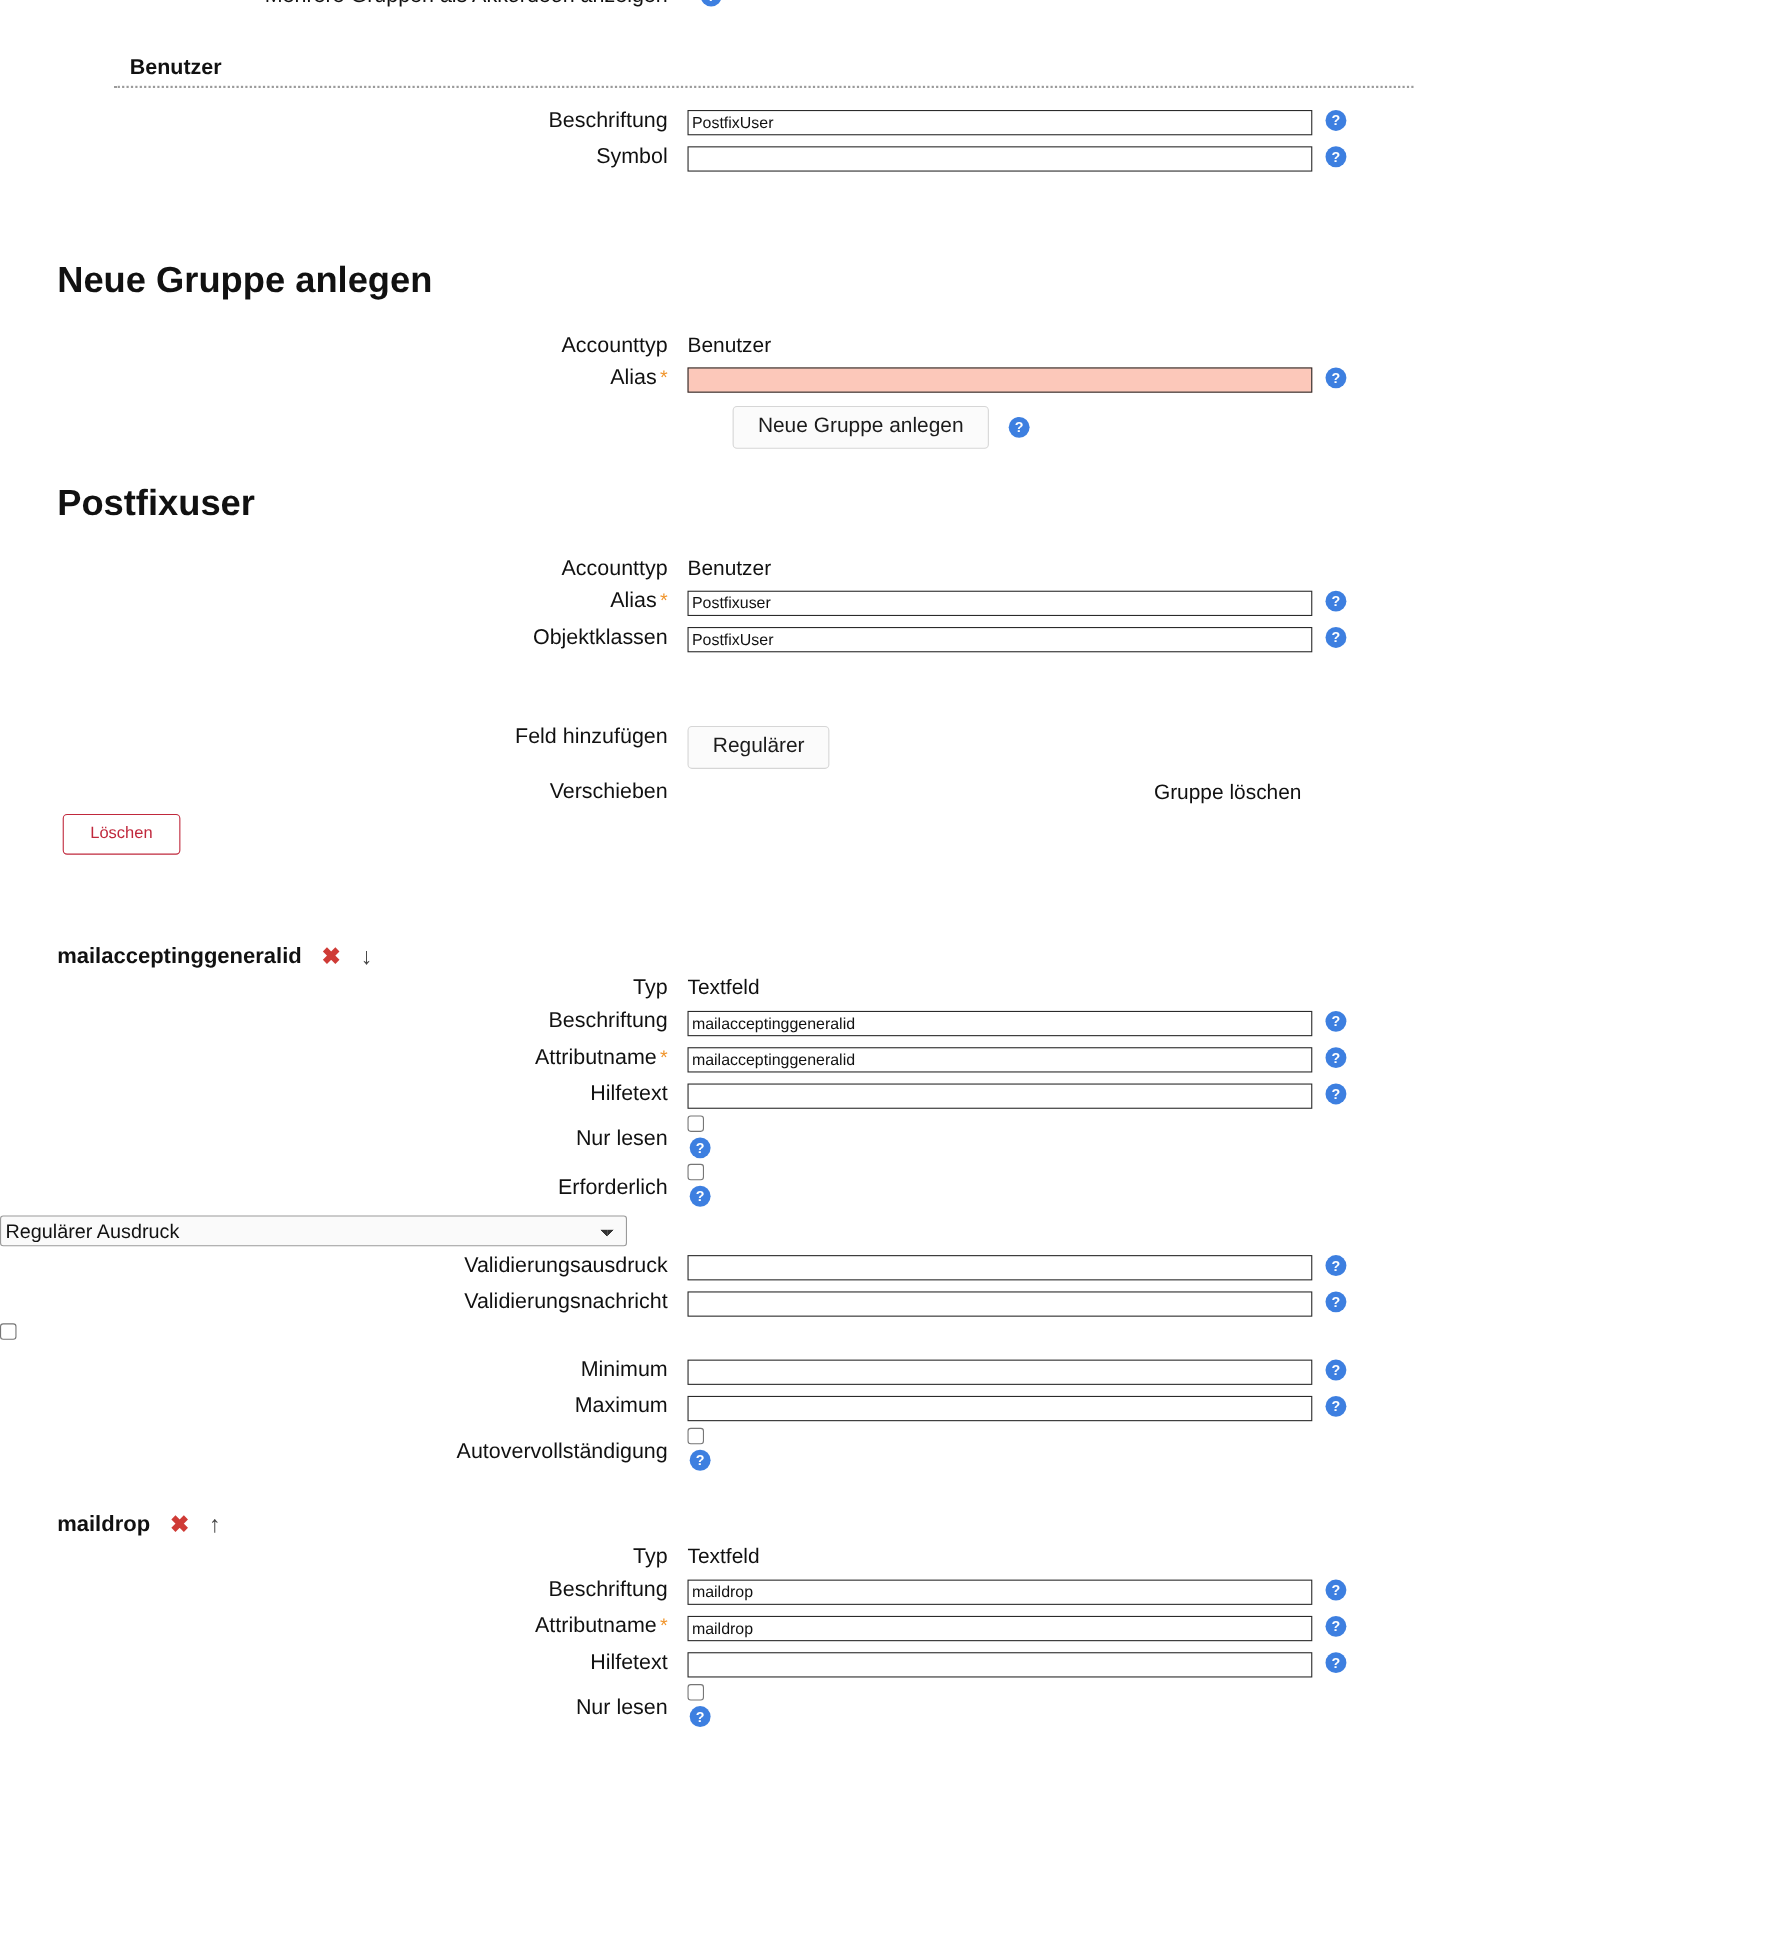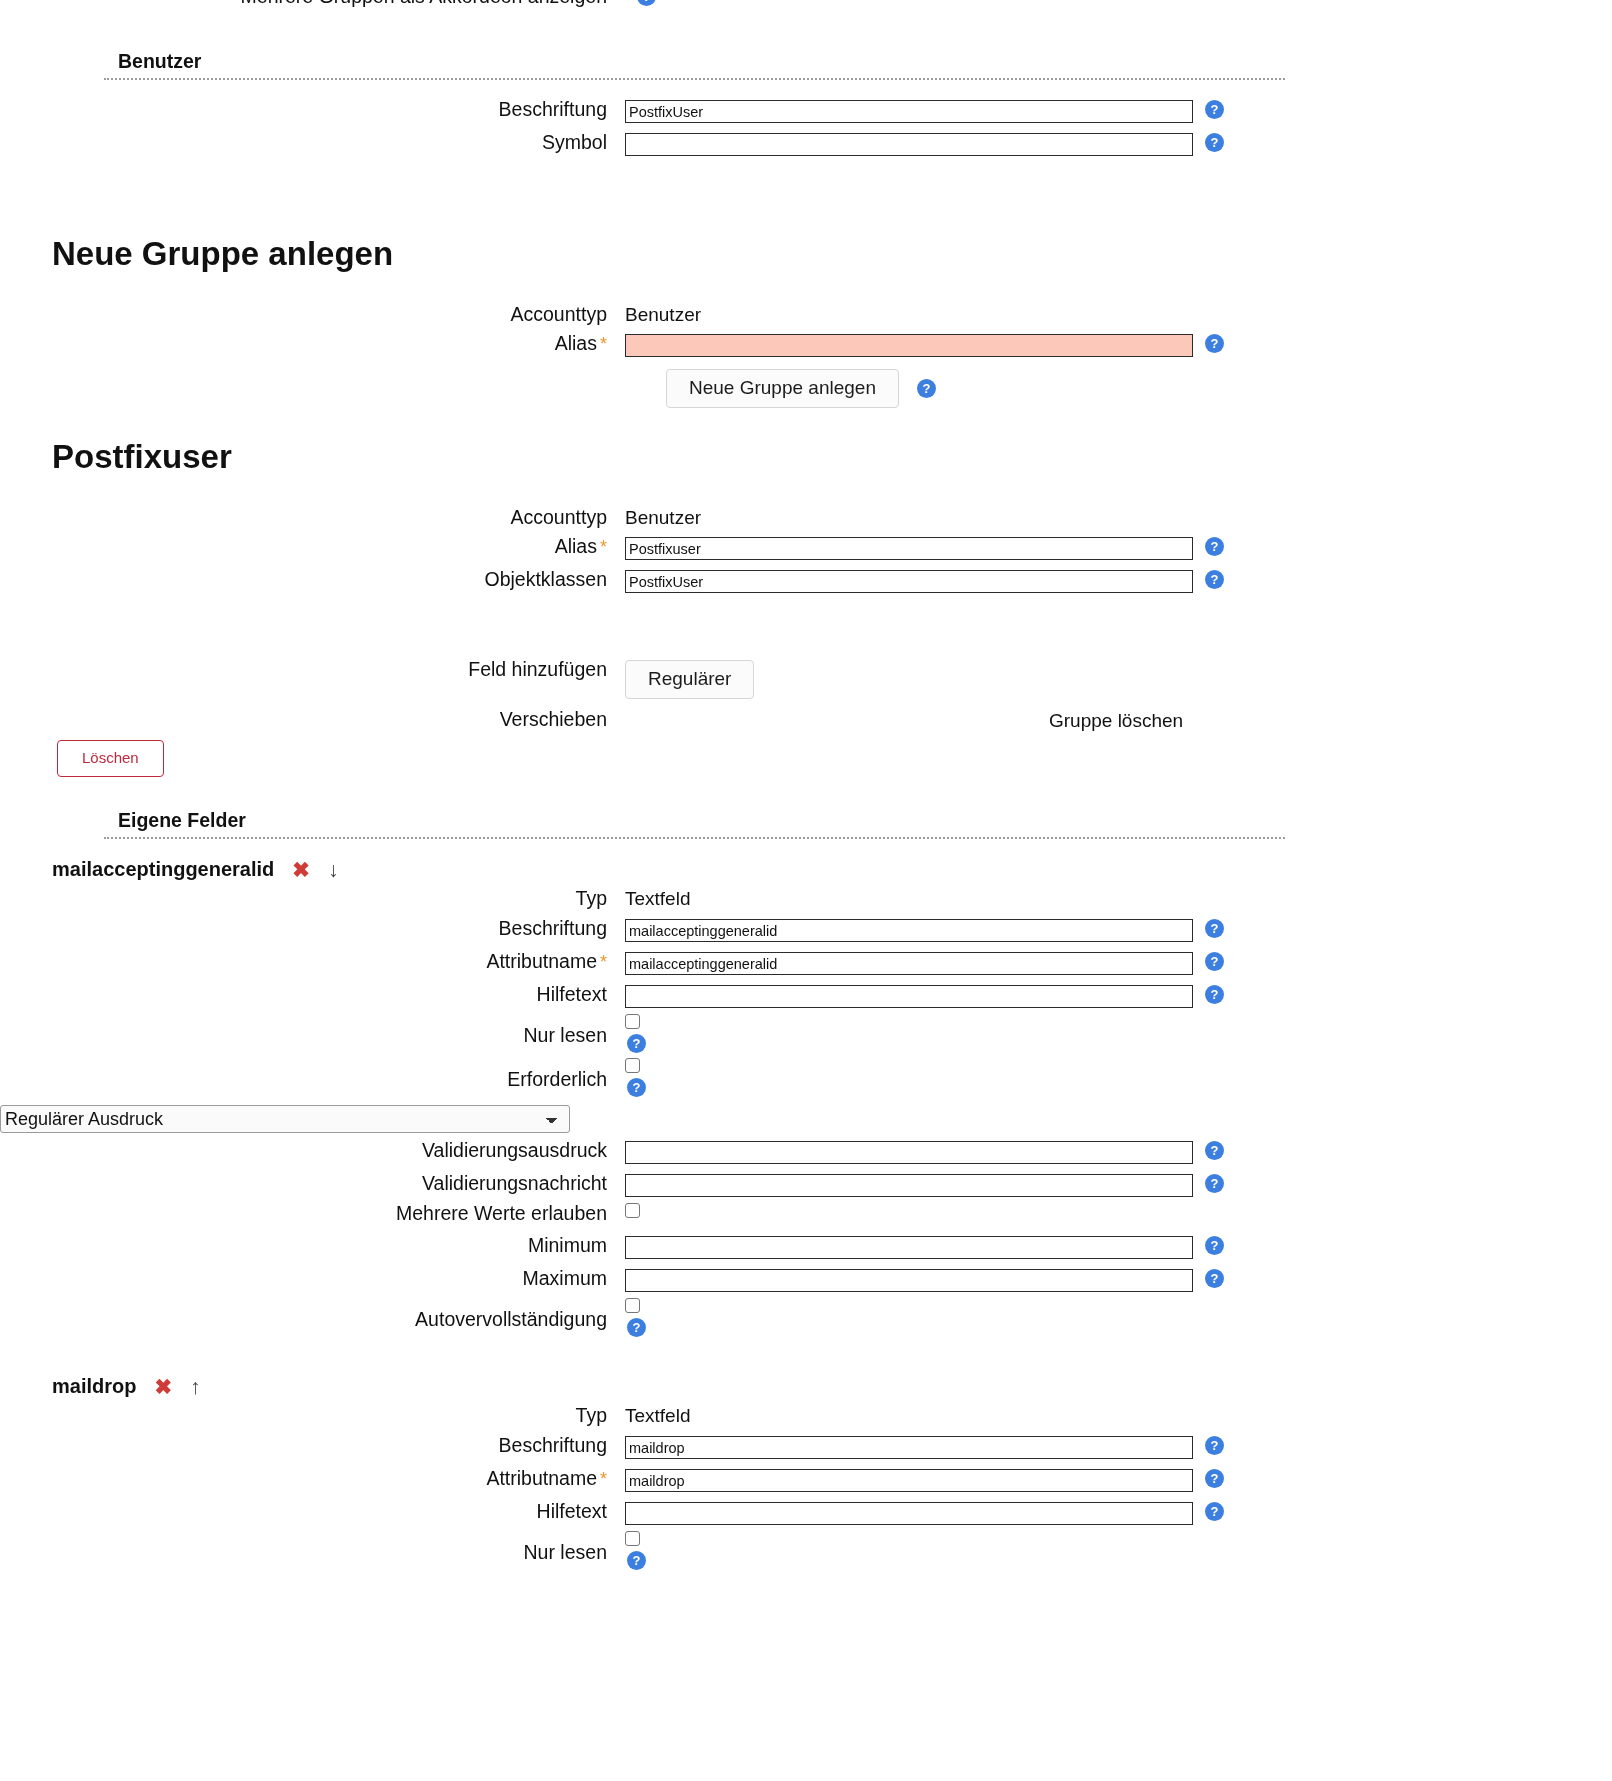--- a/index.html
+++ b/index.html
@@ -348,24 +348,20 @@
     <div class="form-row">
       <div class="lbl-col">Verschieben</div>
       <div class="ctl-col" style="position:relative;">
         <span class="plain-link abs" style="left:424px; top:0;">Gruppe löschen</span>
       </div>
     </div>
   </div>
 
   <button class="abs btn-danger" style="left:57px; top:740px;">Löschen</button>
 
-  <div class="abs section" style="left:52px; top:809px;">
-    <div class="section-title">Eigene Felder</div>
-    <div class="section-rule"></div>
-  </div>
 
   <div class="abs fld-head" style="left:0; top:858px;">
     <span class="fld-name">mailacceptinggeneralid</span>
     <span class="ico-x">✖</span>
     <span class="ico-arrow">↓</span>
   </div>
 
   <div class="abs" style="left:0; top:889px; width:1612px;">
     <div class="form-row">
       <div class="lbl-col">Typ</div>
@@ -454,21 +450,20 @@
       <div class="lbl-col">Validierungsnachricht</div>
       <div class="ctl-col">
         <input class="txt" type="text" value="" style="">
         <span class="help help-gap">?</span>
       </div>
     </div>
   </div>
 
   <div class="abs" style="left:0; top:1203px; width:1612px;">
     <div class="form-row">
-      <div class="lbl-col" style="padding-top:1px;">Mehrere Werte erlauben</div>
       <div class="ctl-col">
         <input class="cbx" type="checkbox" style="">
       </div>
     </div>
   </div>
 
   <div class="abs" style="left:0; top:1236px; width:1612px;">
     <div class="form-row">
       <div class="lbl-col">Minimum</div>
       <div class="ctl-col">

